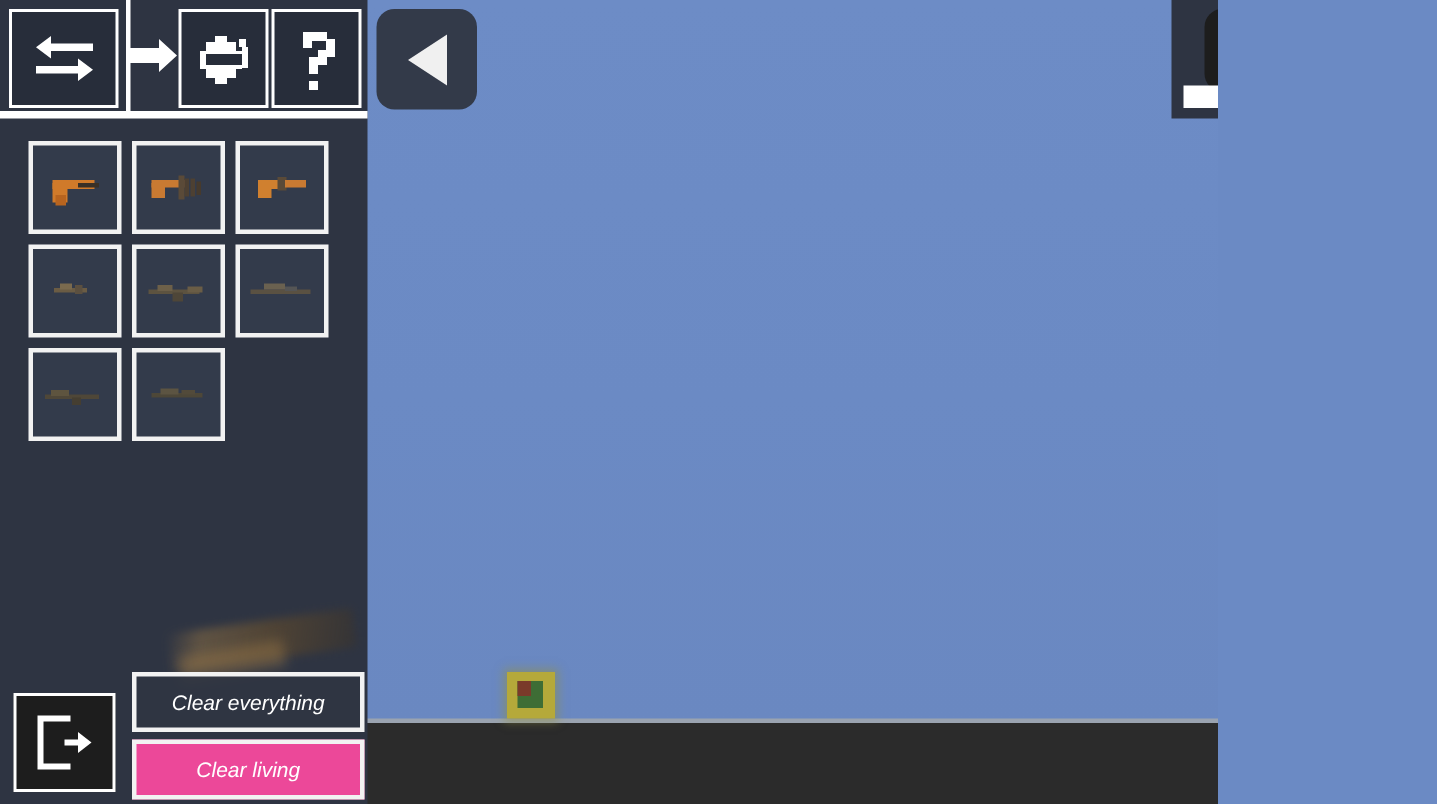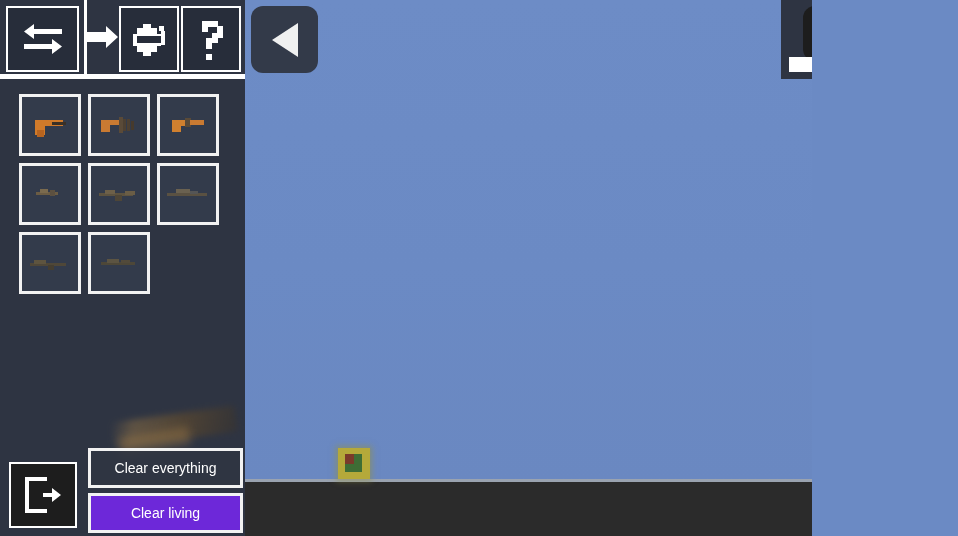--- a/index.html
+++ b/index.html
@@ -6,20 +6,21 @@
   html, body {
     width:958px; height:536px;
     overflow:hidden;
     background:#6b8ac4;
     font-family:"Liberation Sans", sans-serif;
   }
   #app {
     position:relative;
     width:812px; height:536px;
     overflow:hidden;
+    font-style:italic;
   }
 
   
   .world {
     position:absolute; inset:0;
     background:#6b8ac4;
   }
   .sky {
     position:absolute; left:0; top:0; width:958px; height:481px;
     background:linear-gradient(180deg,#6d8cc6 0%,#6b8ac4 55%,#6a88c1 100%);
@@ -115,21 +116,21 @@
   }
   .clear-btn {
     position:absolute; left:88px;
     width:155px; height:40px;
     border:3px solid #f2f2f2;
     display:flex; align-items:center; justify-content:center;
     color:#ffffff;
     font-size:14px;
   }
   .clear-btn.top    { top:448px; background:rgba(48,54,66,0.88); }
-  .clear-btn.bottom { top:493px; background:#6d28d9; }
+  .clear-btn.bottom { top:493px; background:#ec4899; }
 
   
   .back-btn {
     position:absolute; left:251px; top:6px; width:67px; height:67px;
     background:#333a49;
     border-radius:12px;
     display:flex; align-items:center; justify-content:center;
   }
 
   

